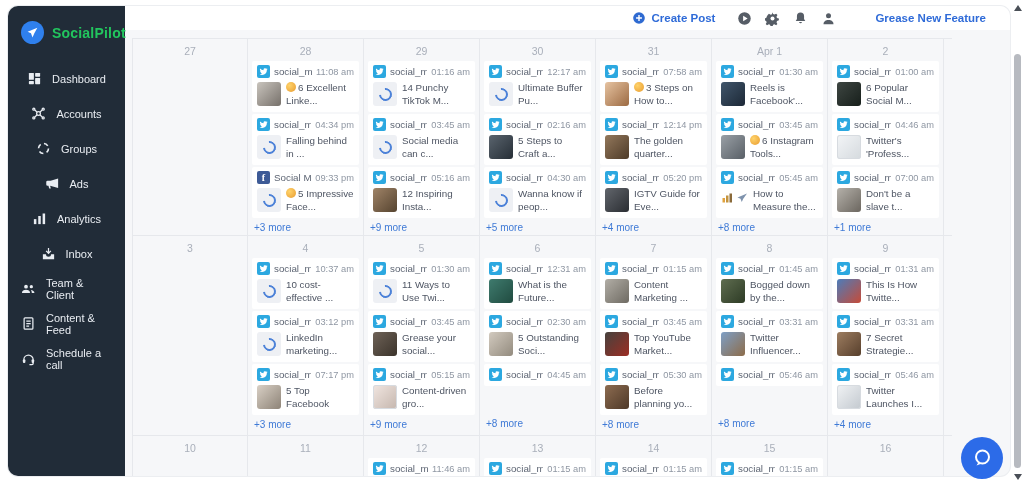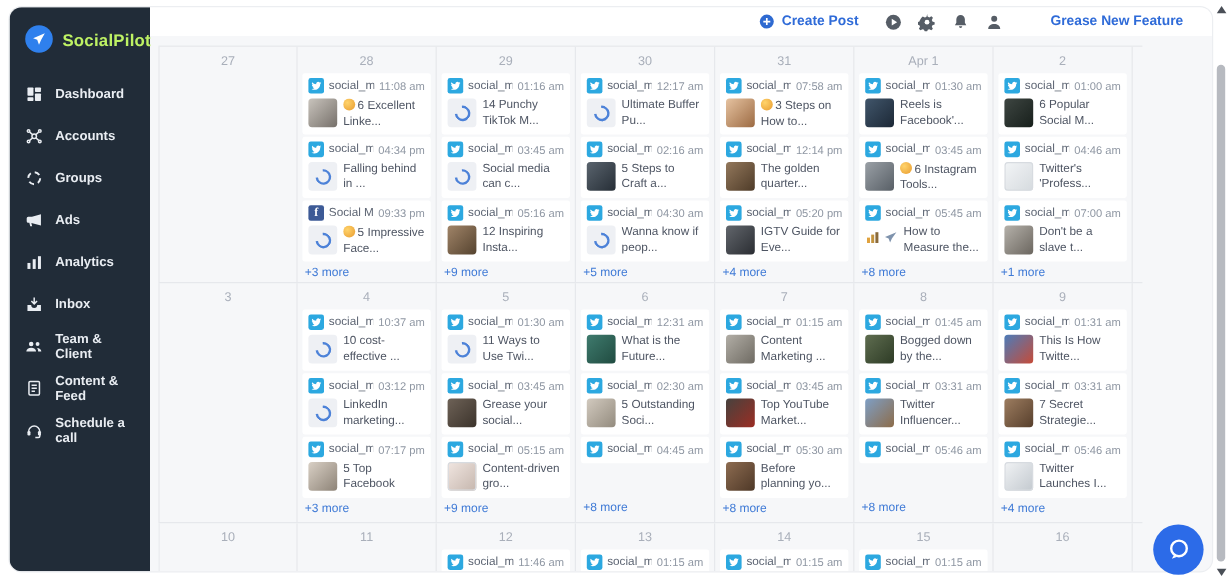--- a/index.html
+++ b/index.html
@@ -6,23 +6,23 @@
     font-family:"Liberation Sans","DejaVu Sans",sans-serif;-webkit-font-smoothing:antialiased;}
   *{box-sizing:border-box;}
   .app{position:absolute;left:8px;top:6px;width:1002px;height:470px;border-radius:10px;overflow:hidden;
     display:flex;background:#f6f7f9;box-shadow:0 0 0 1px #eceef1;}
   
   .sidebar{width:117px;flex:none;background:#212c38;display:flex;flex-direction:column;}
   .brand{display:flex;align-items:center;gap:8px;padding:15px 11px 17px 13px;}
   .brand-badge{width:23px;height:23px;border-radius:50%;background:#2f80ed;flex:none;
     display:flex;align-items:center;justify-content:center;padding:5px;}
   .brand-badge svg{width:100%;height:100%;}
-  .brand-name{color:#bef264;font-size:14px;font-weight:bold;letter-spacing:.2px;}
+  .brand-name{color:#22c55e;font-size:14px;font-weight:bold;letter-spacing:.2px;}
   .side-item{height:35px;display:flex;align-items:center;gap:10px;padding:0 13px;cursor:pointer;
-    color:#e9edf2;font-size:11px;font-weight:700;}
+    color:#e9edf2;font-size:11px;font-weight:400;justify-content:center;}
   .side-item.active{background:#2d3947;color:#f0c14b;}
   .side-ico{width:15px;height:15px;flex:none;display:flex;}
   .side-ico svg{width:100%;height:100%;}
   
   .main{flex:1;display:flex;flex-direction:column;min-width:0;}
   .topbar{height:24px;background:#fff;display:flex;align-items:center;justify-content:flex-end;
     padding-right:24px;gap:13px;flex:none;}
   .create-post{display:flex;align-items:center;gap:5px;color:#2f6bd8;font-size:11.5px;font-weight:600;
     margin-right:9px;cursor:pointer;}
   .tb-ico{width:15px;height:15px;display:flex;cursor:pointer;}

